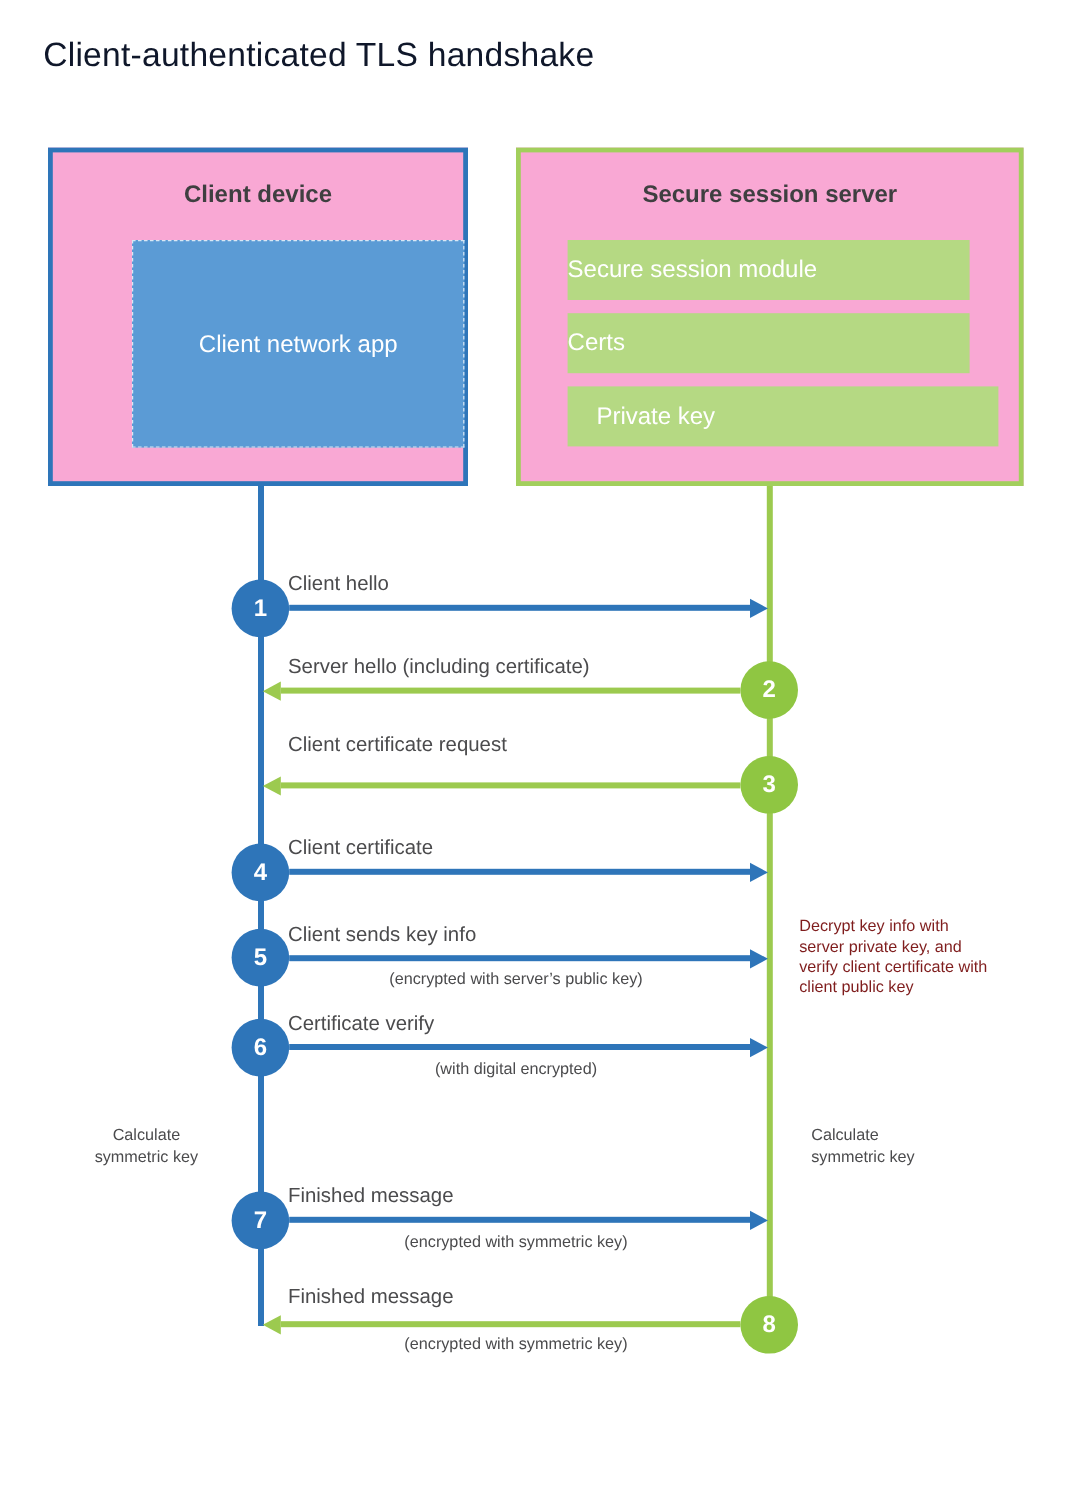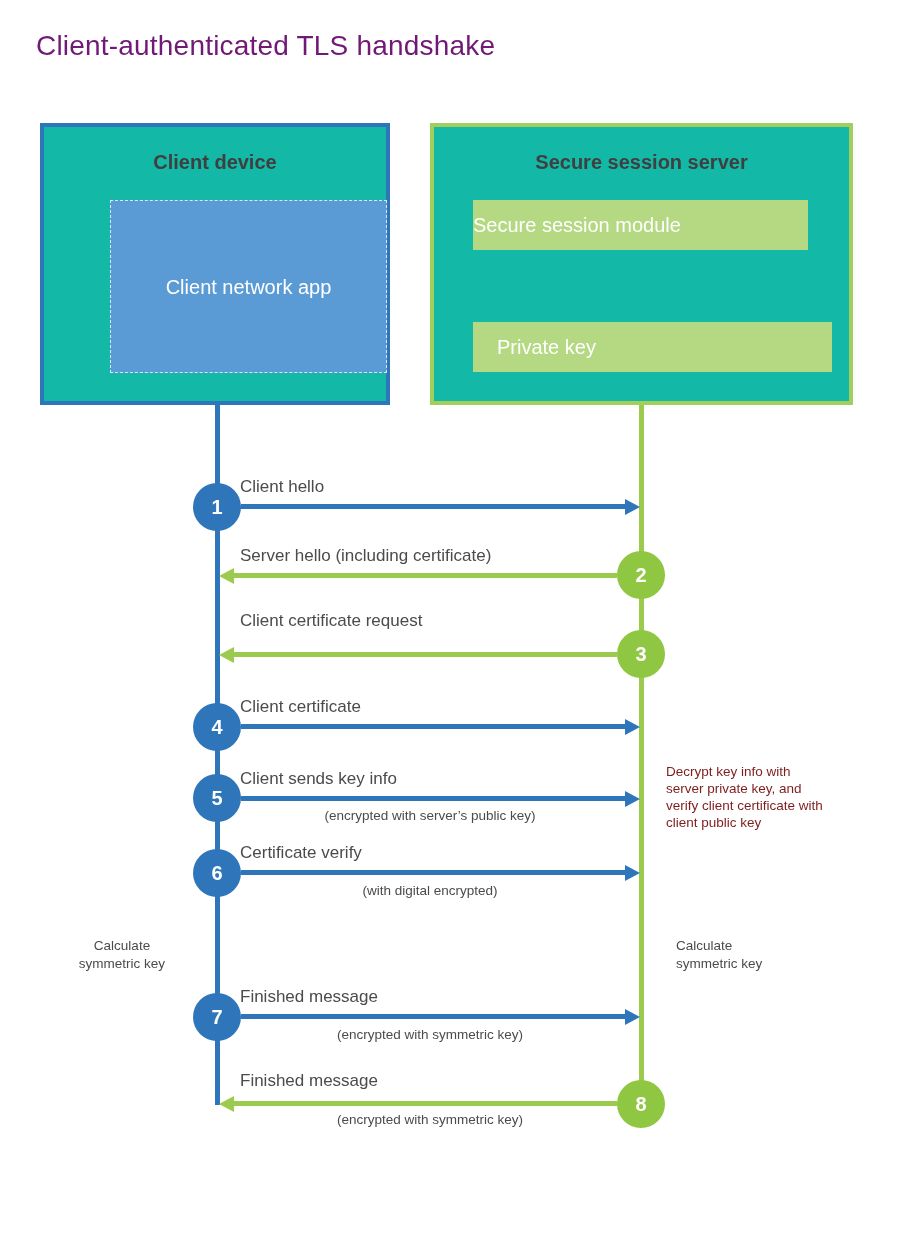--- a/index.html
+++ b/index.html
@@ -1,23 +1,23 @@
 <!DOCTYPE html>
 <html><head>
 <meta charset="utf-8">
 <style>
   html,body{margin:0;padding:0;background:#fff;}
   .canvas{position:relative;width:900px;height:1256px;background:#ffffff;
           font-family:"Liberation Sans",sans-serif;overflow:hidden;}
 
   .title{position:absolute;left:36px;top:30px;font-size:28px;font-weight:400;
-         color:#701a75;letter-spacing:.2px;}
+         color:#0f172a;letter-spacing:.2px;}
 
   
-  .entity{position:absolute;top:123px;height:282px;background:#14b8a6;box-sizing:border-box;}
+  .entity{position:absolute;top:123px;height:282px;background:#f9a8d4;box-sizing:border-box;}
   .entity.client{left:40px;width:350px;border:4px solid #2E75B9;}
   .entity.server{left:430px;width:423px;border:4px solid #A2CF5C;}
   .entity-title{position:absolute;top:24px;left:0;right:0;text-align:center;
                 font-weight:700;font-size:20px;color:#3F3F40;}
   .app-box{position:absolute;left:34px;top:73px;width:277px;height:173px;
            background:#5B9BD5;border:1px dashed #D9E8F5;box-sizing:border-box;
            display:flex;align-items:center;justify-content:center;margin-left:32px;}
   .app-box span{display:block;width:210px;text-align:center;color:#fff;
                 font-size:20px;line-height:1.5;}
   .module-bar{position:absolute;left:39px;width:335px;height:50px;background:#B5D983;
@@ -80,20 +80,21 @@
   <div class="entity client">
     <div class="entity-title">Client device</div>
     <div class="app-box">
       <span>Client network app</span>
     </div>
   </div>
 
   <div class="entity server">
     <div class="entity-title">Secure session server</div>
     <div class="module-bar m0">Secure session module</div>
+    <div class="module-bar m1">Certs</div>
     <div class="module-bar m2">Private key</div>
   </div>
 
   <div class="lifeline blue"></div>
   <div class="lifeline green"></div>
 
   <div class="msg-label l1">Client hello</div>
   <div class="arrow blue a1">
       <span class="head-right"></span>
     </div>

